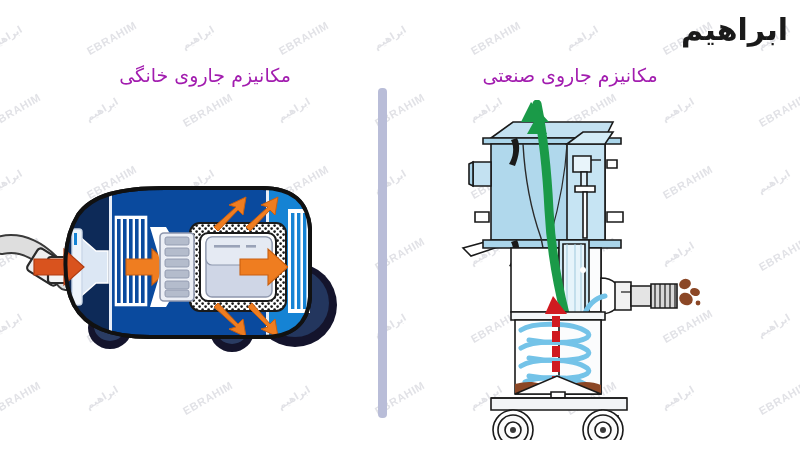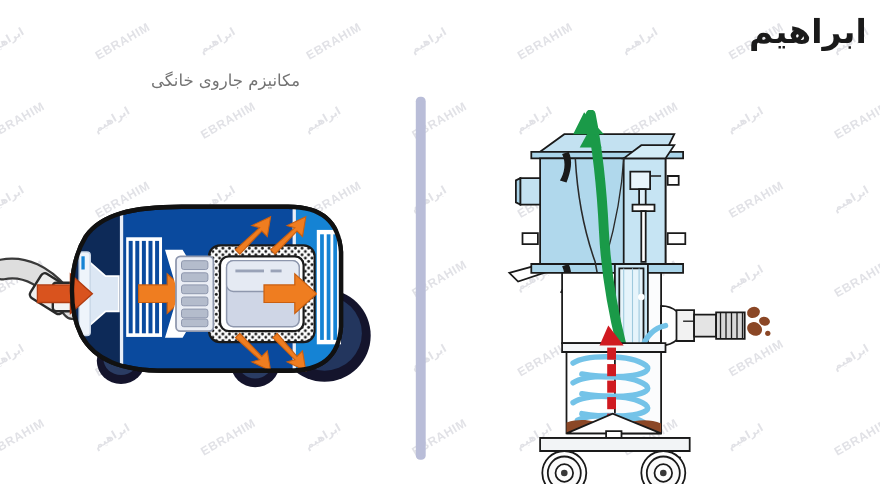--- a/index.html
+++ b/index.html
@@ -42,22 +42,22 @@
     font-family: "DejaVu Sans", sans-serif;
     font-size: 10px;
     direction: rtl;
   }
 
   
   .title {
     position: absolute;
     z-index: 5;
     font-family: "DejaVu Sans", sans-serif;
-    font-size: 15px;
-    color: #737373;
+    font-size: 19px;
+    color: #a21caf;
     direction: rtl;
     text-align: center;
     white-space: nowrap;
   }
   #title-home  { left: 110px; top: 64px; width: 190px; }
   #title-ind   { left: 475px; top: 64px; width: 190px; }
 
   
   #brand {
     position: absolute;
@@ -151,20 +151,21 @@
       <div class="wm lat" style="left: 372px; top: 392px; color: rgb(201, 202, 210); transform: rotate(-30deg);">EBRAHIM</div>
       <div class="wm fa" style="left: 468px; top: 392px; color: rgb(201, 202, 210); transform: rotate(-30deg);">ابراهیم</div>
       <div class="wm lat" style="left: 564px; top: 392px; color: rgb(201, 202, 210); transform: rotate(-30deg);">EBRAHIM</div>
       <div class="wm fa" style="left: 660px; top: 392px; color: rgb(201, 202, 210); transform: rotate(-30deg);">ابراهیم</div>
       <div class="wm lat" style="left: 756px; top: 392px; color: rgb(201, 202, 210); transform: rotate(-30deg);">EBRAHIM</div>
     </div>
 
   <div id="brand">ابراهیم</div>
 
   <div class="title" id="title-home">مکانیزم جاروی خانگی</div>
+  <div class="title" id="title-ind">مکانیزم جاروی صنعتی</div>
 
   <div id="divider"></div>
 
   <div class="illus" id="illus-home">
     <svg viewBox="0 0 340 170" xmlns="http://www.w3.org/2000/svg">
       <defs>
         <pattern id="dots" width="6" height="6" patternUnits="userSpaceOnUse">
           <rect width="6" height="6" fill="#ffffff"></rect>
           <circle cx="1.6" cy="1.6" r="1.3" fill="#1a1a1a"></circle>
           <circle cx="4.6" cy="4.6" r="1.3" fill="#1a1a1a"></circle>

